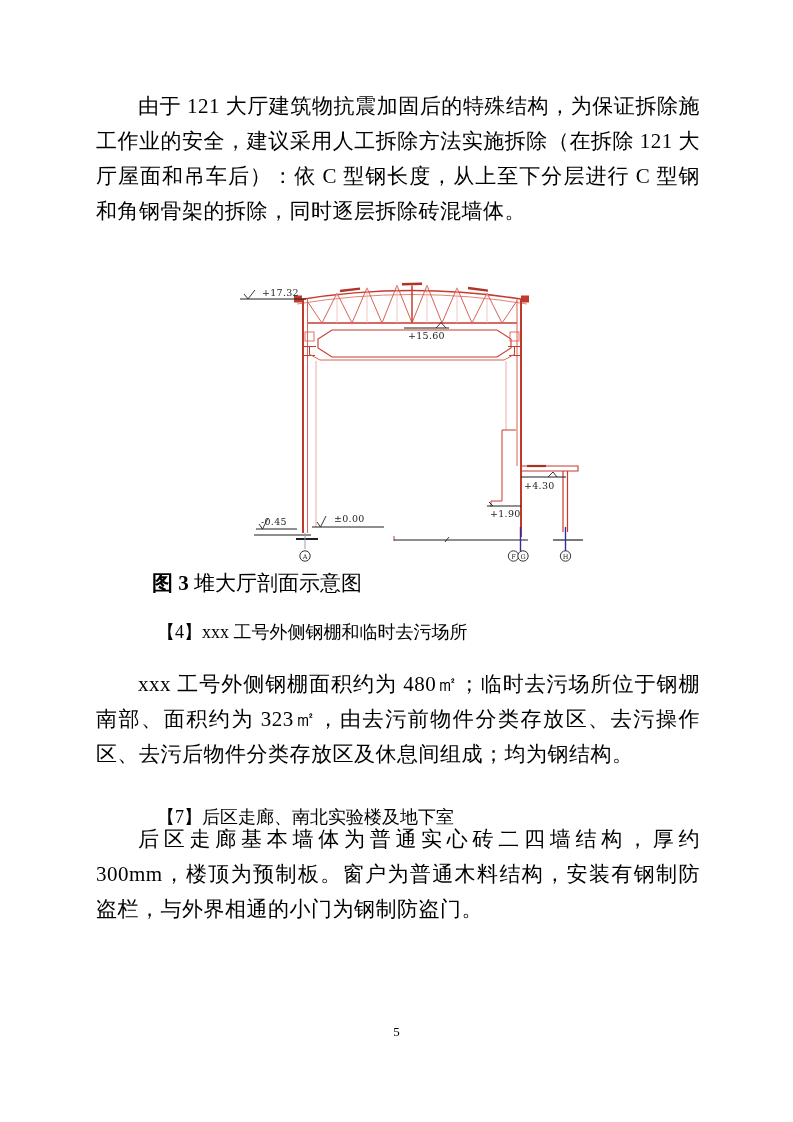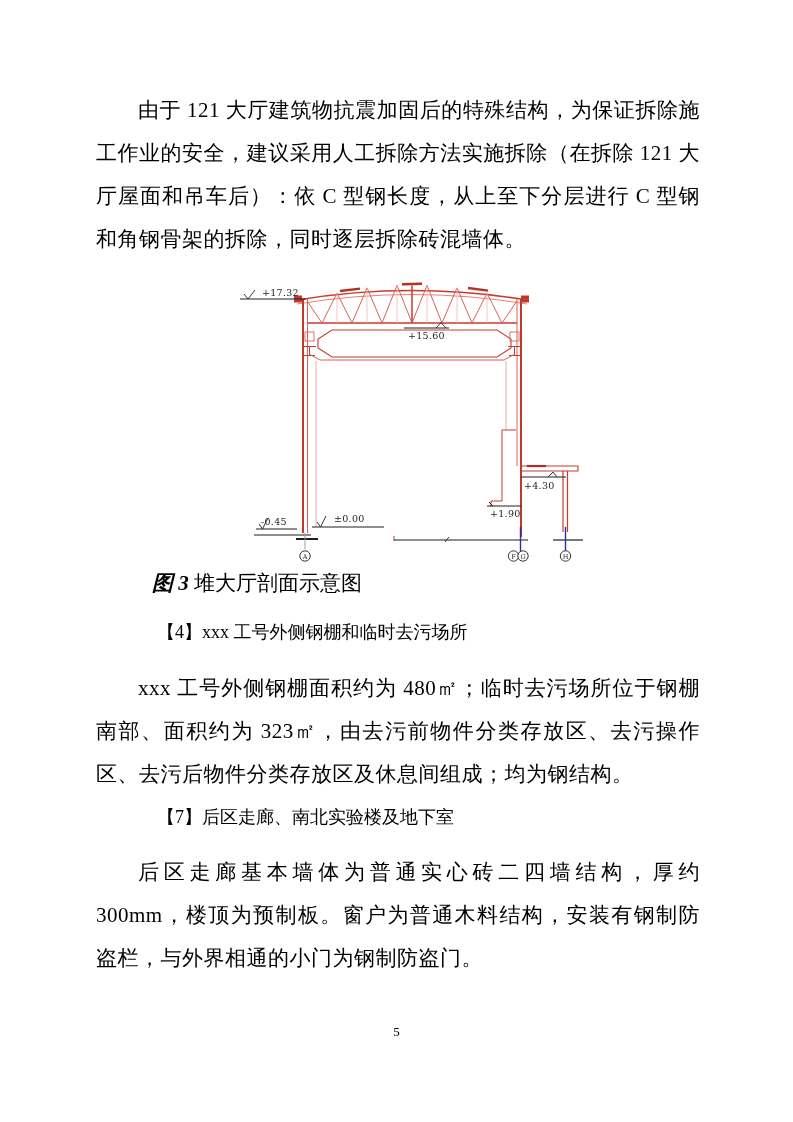--- a/index.html
+++ b/index.html
@@ -2,27 +2,27 @@
 <html><head>
 <meta charset="utf-8">
 <style>
   html,body{margin:0;padding:0;background:#fff;}
   .page{
     position:relative;width:793px;height:1122px;background:#ffffff;overflow:hidden;
     font-family:"Liberation Serif","DejaVu Serif",serif;color:#000;
   }
   .para{
     position:absolute;left:96px;width:604px;
-    font-size:21px;line-height:43px;text-align:justify;text-indent:42px;
+    font-size:21px;line-height:35px;text-align:justify;text-indent:42px;
     letter-spacing:0.5px;
   }
   .caption{
     position:absolute;left:152px;font-size:21px;line-height:43px;white-space:nowrap;
   }
-  .caption .cap-label{font-weight:bold;font-style:italic;}
+  .caption .cap-label{font-weight:bold;}
   .heading{
     position:absolute;left:157px;font-size:18px;line-height:43px;white-space:nowrap;
   }
   .figure-svg{position:absolute;left:236px;top:276px;width:356px;height:296px;}
   .pageno{
     position:absolute;left:0;top:1024px;width:793px;text-align:center;
     font-size:13px;line-height:16px;font-family:"Liberation Serif","DejaVu Serif",serif;
   }
   svg text{
     font-family:"DejaVu Serif","Liberation Serif",serif;
@@ -139,18 +139,18 @@
   <div class="caption" style="top:562px">
     <span class="cap-label">图 3</span><span> 堆大厅剖面示意图</span>
   </div>
 
   <div class="heading" style="top:611px">【4】xxx 工号外侧钢棚和临时去污场所</div>
 
   <div class="para" style="top:667px">xxx 工号外侧钢棚面积约为 480㎡；临时去污场所位于钢棚南部、面积约为 323㎡，由去污前物件分类存放区、去污操作区、去污后物件分类存放区及休息间组成；均为钢结构。</div>
 
   <div class="heading" style="top:796px">【7】后区走廊、南北实验楼及地下室</div>
 
-  <div class="para" style="top:851px">后区走廊基本墙体为普通实心砖二四墙结构，厚约 300mm，楼顶为预制板。窗户为普通木料结构，安装有钢制防盗栏，与外界相通的小门为钢制防盗门。</div>
+  <div class="para" style="top:822px">后区走廊基本墙体为普通实心砖二四墙结构，厚约 300mm，楼顶为预制板。窗户为普通木料结构，安装有钢制防盗栏，与外界相通的小门为钢制防盗门。</div>
 
 
   <div class="pageno">5</div>
 
 </div>
 
 </body></html>

